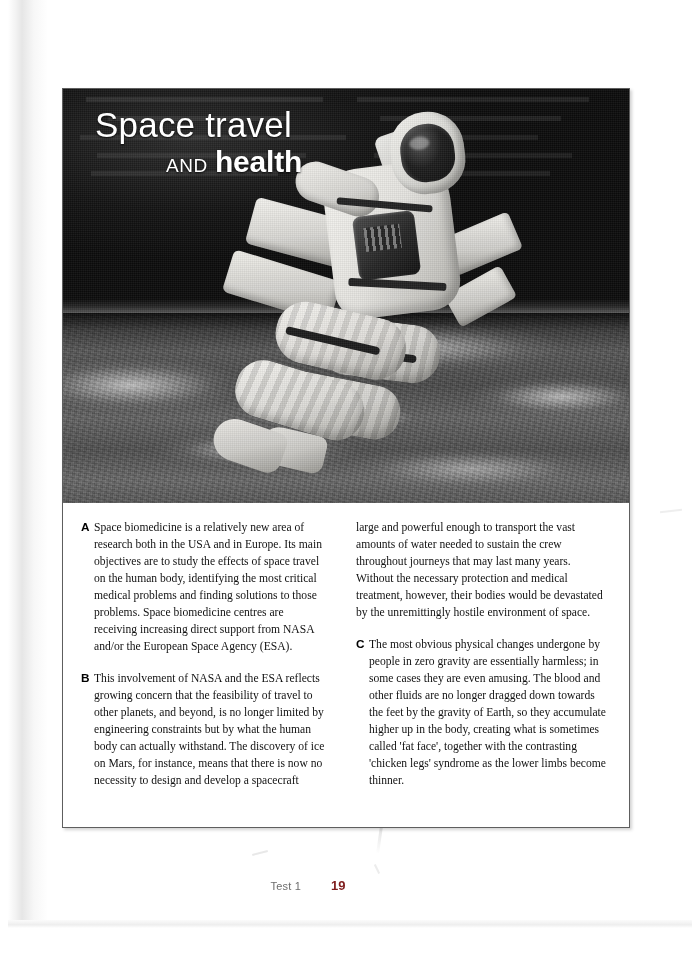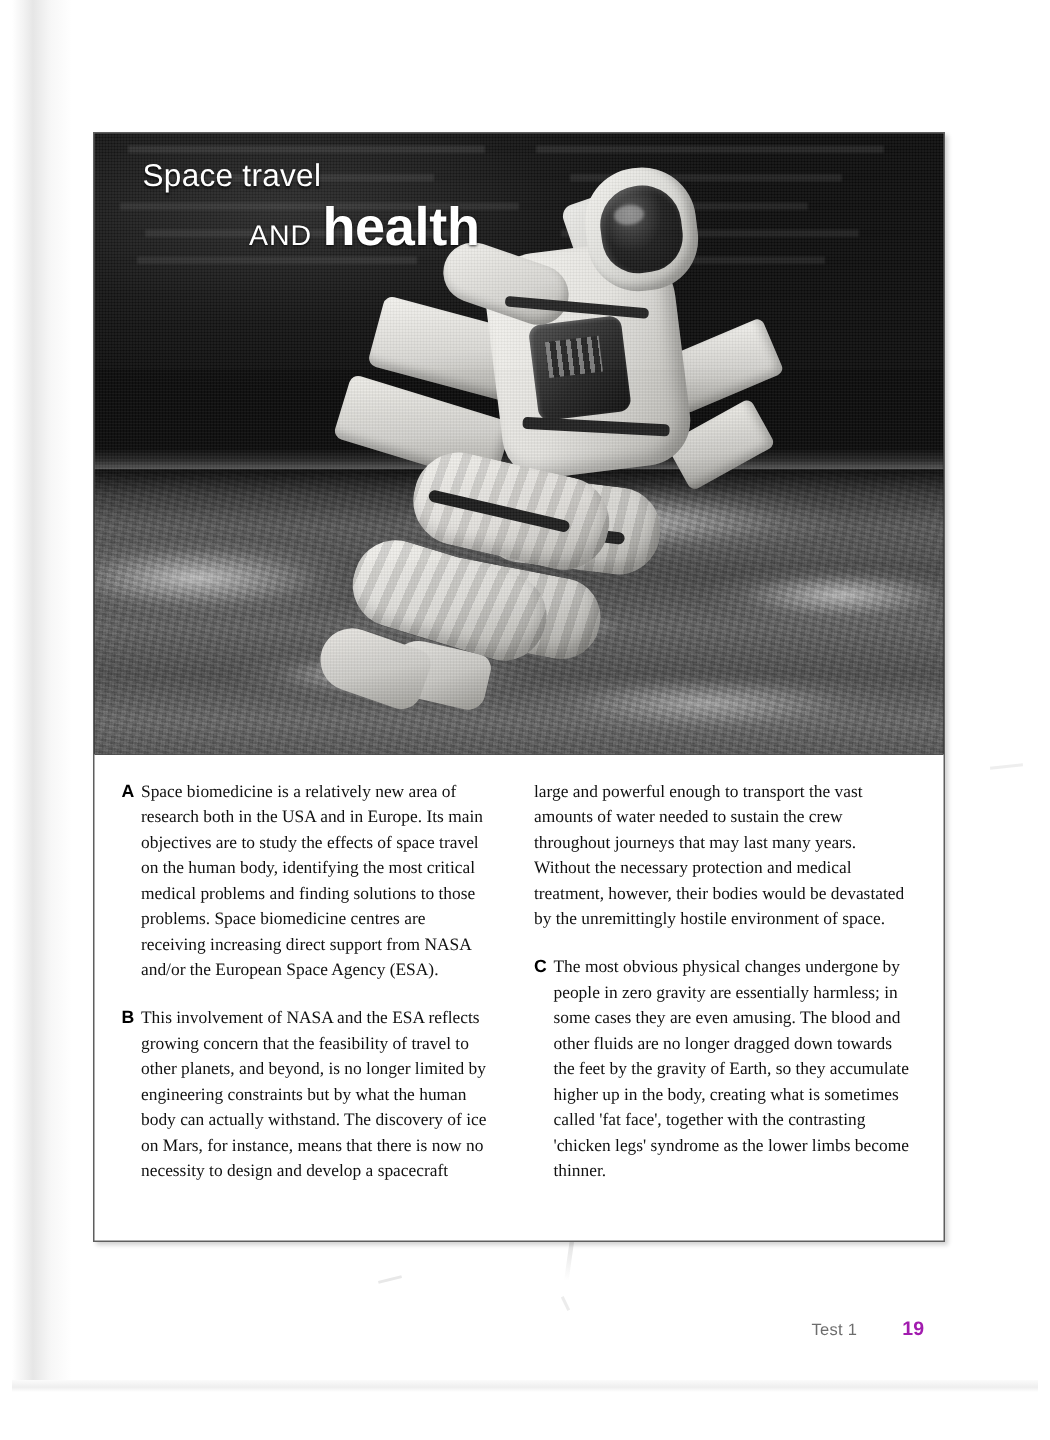--- a/index.html
+++ b/index.html
@@ -329,41 +329,41 @@
   .hero-title {
     position: absolute;
     left: 32px;
     top: 18px;
     z-index: 6;
     color: #ffffff;
     line-height: 1.0;
   }
   .title-line1 {
     display: block;
-    font-size: 21px;
+    font-size: 35px;
     font-weight: 400;
     letter-spacing: 0.2px;
     text-shadow: 0 1px 2px rgba(0,0,0,0.8);
   }
   .title-line2 {
     display: block;
     margin-top: 5px;
     padding-left: 38px;
     white-space: nowrap;
   }
   .title-and {
     font-size: 19px;
     font-weight: 400;
     letter-spacing: 0.6px;
     vertical-align: baseline;
     text-shadow: 0 1px 2px rgba(0,0,0,0.8);
     margin-left: 33px;
   }
   .title-health {
-    font-size: 36px;
+    font-size: 30px;
     font-weight: 700;
     letter-spacing: -0.2px;
     margin-left: 7px;
     text-shadow: 0 1px 2px rgba(0,0,0,0.8);
   }
 
   
   .body-columns {
     position: absolute;
     left: 0;
@@ -406,34 +406,34 @@
   .para.no-letter .para-letter { visibility: hidden; flex: 0 0 0px; }
   .para.cont { margin-top: 0; }
 
   
   .page-footer {
     position: absolute;
     left: 0;
     top: 878px;
     width: 684px;
     display: flex;
-    justify-content: flex-end;
+    justify-content: center;
     align-items: baseline;
     padding-right: 68px;
     box-sizing: border-box;
   }
   .footer-label {
     font-size: 11px;
     color: #6d6d6d;
     letter-spacing: 0.2px;
   }
   .footer-pageno {
     font-size: 13px;
     font-weight: 700;
-    color: #a21caf;
+    color: #7f1d1d;
     margin-left: 30px;
   }
 
   
   .artifact { position: absolute; pointer-events: none; opacity: 0.30; }
   .artifact.mark1 {
     left: 378px; top: 826px; width: 3px; height: 28px;
     background: linear-gradient(180deg, #9a9a9a, rgba(170,170,170,0));
     transform: rotate(8deg);
   }

